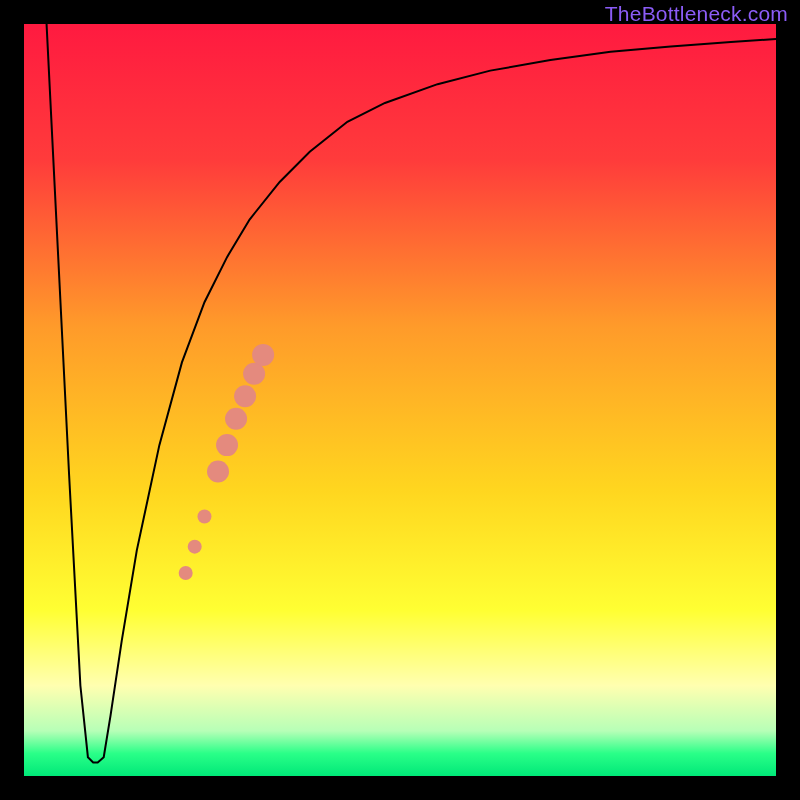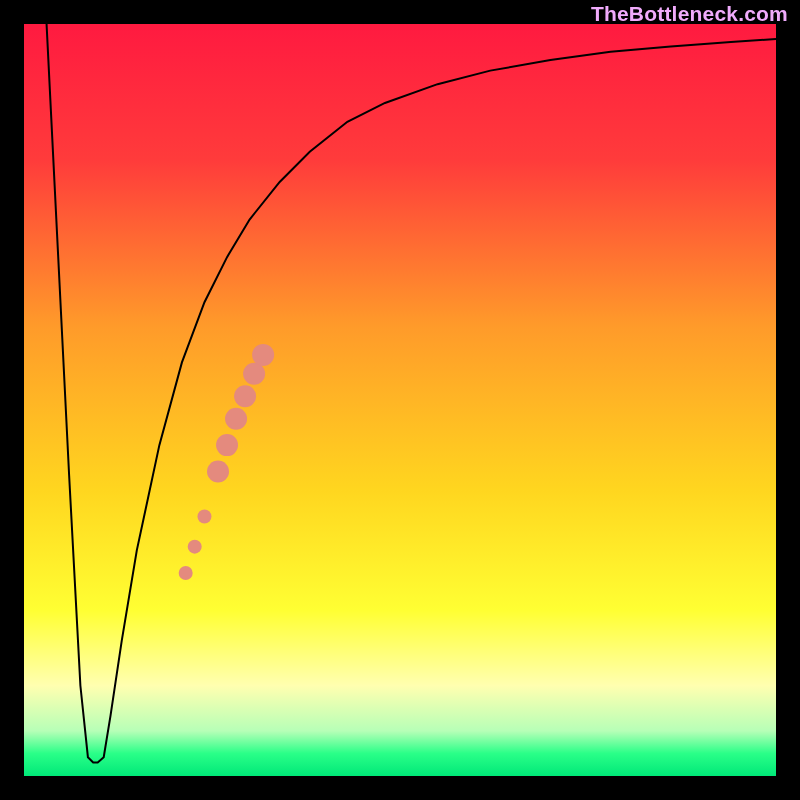--- a/index.html
+++ b/index.html
@@ -23,23 +23,23 @@
     position: absolute;
     left: 24px;
     top: 24px;
     width: 752px;
     height: 752px;
   }
   .watermark {
     position: absolute;
     top: 2px;
     right: 12px;
-    color: #f0abfc;
+    color: #8b5cf6;
     font-size: 21px;
-    font-weight: 700;
+    font-weight: 400;
     letter-spacing: 0.2px;
     user-select: none;
   }
 </style>
 </head>
 <body>
 
 <div class="frame">
   <svg class="plot" viewBox="0 0 752 752" preserveAspectRatio="none">
     <defs>

